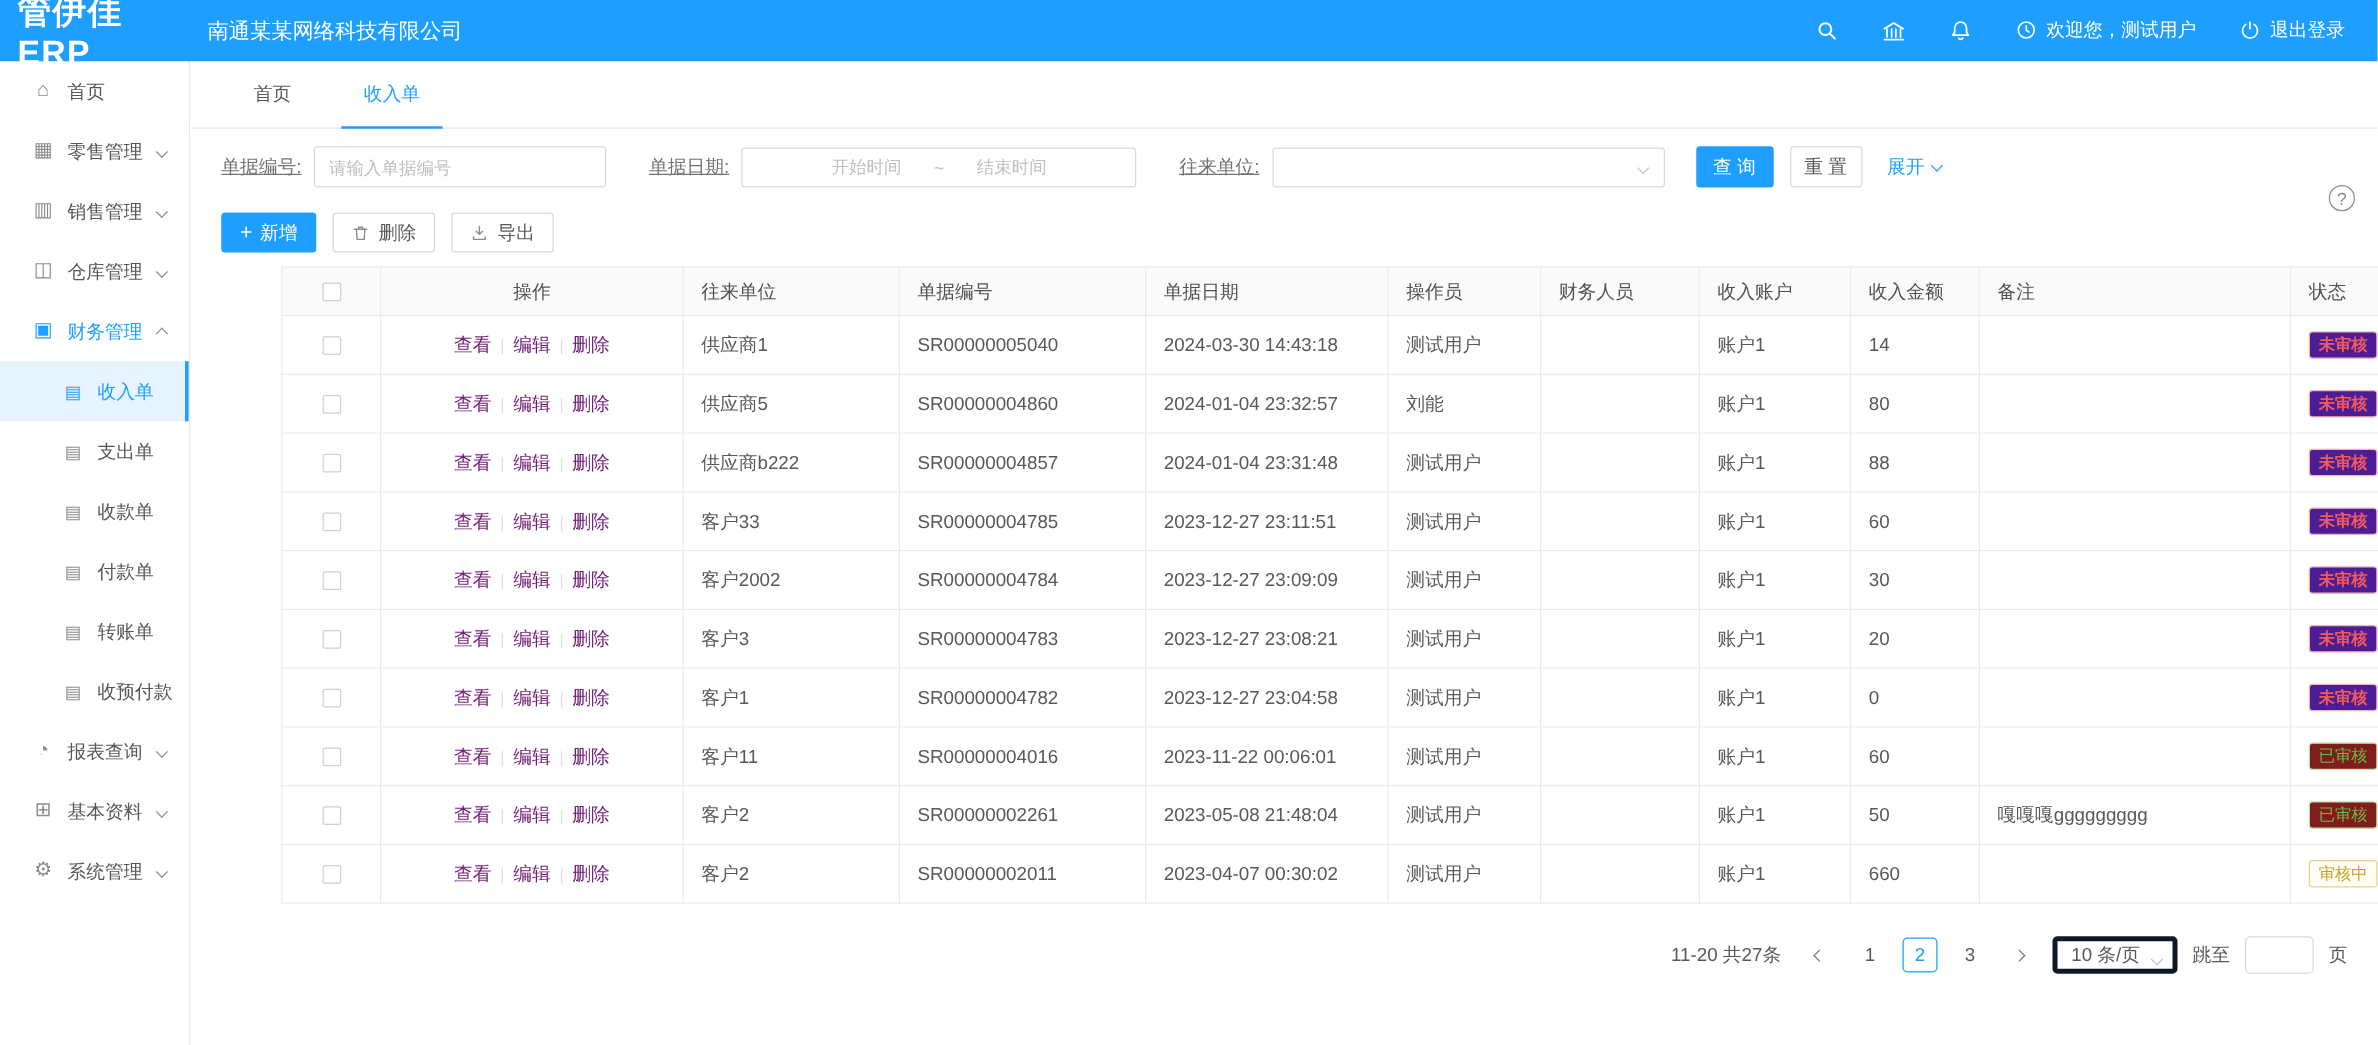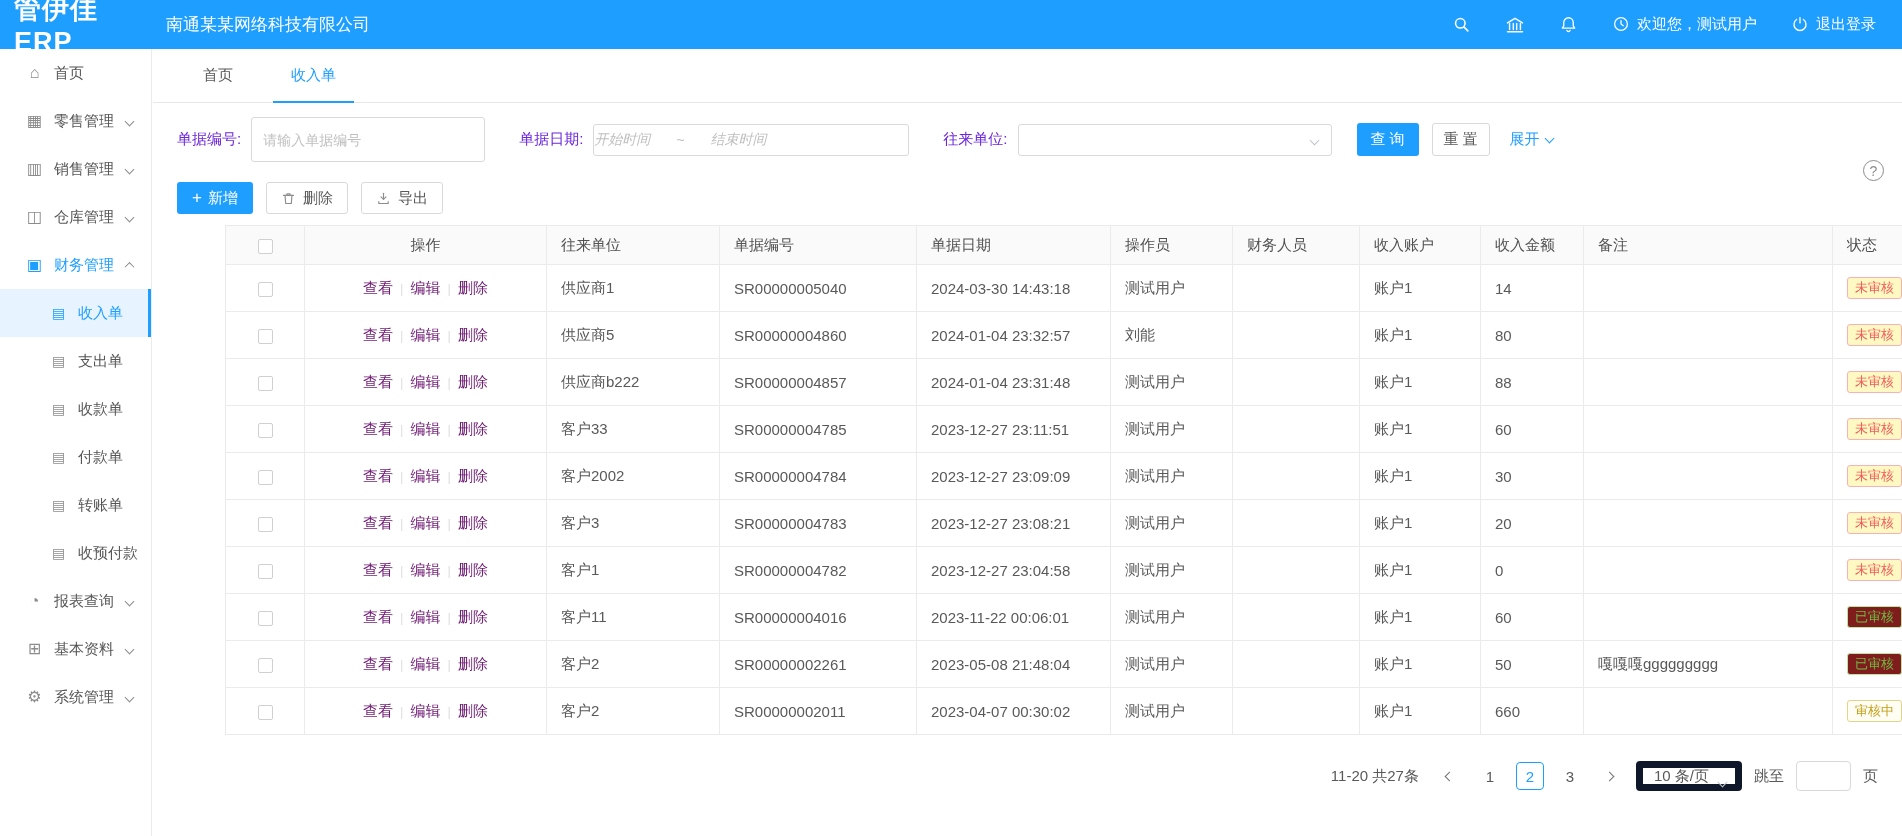--- a/index.html
+++ b/index.html
@@ -54,27 +54,27 @@
   .tabbar { height:54px; border-bottom:1px solid #e8e8e8; display:flex; align-items:stretch;
     padding-left:32px; }
   .tab { display:flex; align-items:center; padding:0 18px; font-size:15px; color:#595959;
     cursor:pointer; position:relative; margin-right:22px; }
   .tab.active { color:#1E9FFF; }
   .tab.active::after { content:""; position:absolute; left:0; right:0; bottom:-1px;
     height:2px; background:#1E9FFF; }
 
   
   .filters { display:flex; align-items:center; padding:14px 24px 0 24px; font-size:15px; }
-  .f-label { color:#6d28d9; margin-right:10px; white-space:nowrap; }
-  .f-input { width:234px; height:45px; border:1px solid #d9d9d9; border-radius:3px;
+  .f-label { color:#737373; margin-right:10px; white-space:nowrap;text-decoration:underline; }
+  .f-input { width:234px; height:33px; border:1px solid #d9d9d9; border-radius:3px;
     padding:0 11px; font-size:14px; color:#595959; background:#fff; outline:none; }
   .f-input::placeholder { color:#bfbfbf; }
   .daterange { width:316px; height:32px; border:1px solid #d9d9d9; border-radius:3px;
-    display:flex; align-items:center; gap:26px; color:#bfbfbf;
-    font-size:14px; margin-right:0; cursor:text;font-style:italic; }
+    display:flex; align-items:center; justify-content:center; gap:26px; color:#bfbfbf;
+    font-size:14px; margin-right:0; cursor:text; }
   .selectbox { width:314px; height:32px; border:1px solid #d9d9d9; border-radius:3px;
     display:flex; align-items:center; cursor:pointer; position:relative; }
   .selectbox .chev { position:absolute; right:13px; top:12px; color:#c0c4cc; }
   .gap1 { width:34px; } .gap2 { width:34px; } .gap3 { width:25px; }
   .btn-query { width:62px; height:33px; background:#1E9FFF; color:#fff; border:none;
     border-radius:3px; font-size:15px; margin-left:0; cursor:pointer; }
   .btn-reset { width:58px; height:33px; background:#fff; color:#595959; border:1px solid #d9d9d9;
     border-radius:3px; font-size:15px; margin-left:13px; cursor:pointer; }
   .expand-link { color:#1E9FFF; font-size:15px; margin-left:20px; display:flex; align-items:center;
     gap:6px; cursor:pointer; }
@@ -103,34 +103,34 @@
   col.c-fin{width:127px;} col.c-acct{width:121px;} col.c-amt{width:103px;}
   col.c-rmk{width:249px;} col.c-st{width:95px;}
   th.center, td.center { text-align:center; }
   .cb { display:inline-block; width:15px; height:15px; border:1px solid #d0d0d0;
     border-radius:2px; background:#fff; vertical-align:middle; cursor:pointer; }
   .oplink { color:#701a75; text-decoration:none; cursor:pointer; }
   .opsep { color:#e0e0e0; margin:0 7px; font-size:13px; }
   .opsep::before { content:"|"; }
   .badge { display:inline-block; font-size:13px; line-height:20px; padding:0 7px;
     border:1px solid; border-radius:3px; }
-  .badge[data-type="red"]   { color:#f25a5a; border-color:#f7b3b3; background:#fef9c3; }
+  .badge[data-type="red"]   { color:#f25a5a; border-color:#f7b3b3; background:#4c1d95;font-weight:bold; }
   .badge[data-type="green"] { color:#6ebe44; border-color:#bbe3a3; background:#7f1d1d; }
   .badge[data-type="gold"]  { color:#c3a016; border-color:#e4d488; background:#fffdf4; }
 
   
   .pagination { display:flex; align-items:center; justify-content:flex-end; gap:12px;
     padding:26px 24px 0 24px; font-size:15px; color:#595959; }
   .pg-total { margin-right:5px; }
   .pg-arrow { width:28px; height:28px; display:flex; align-items:center; justify-content:center;
     color:#737373; cursor:pointer; }
   .pg-num { min-width:28px; height:28px; display:flex; align-items:center; justify-content:center;
     border-radius:4px; cursor:pointer; }
   .pg-num.active { border:1px solid #1E9FFF; color:#1E9FFF; }
-  .pg-size { height:30px; border:7px solid #0f172a; border-radius:4px; padding:0 26px 0 11px;
+  .pg-size { height:30px; border:4px solid #0f172a; border-radius:4px; padding:0 26px 0 11px;
     display:flex; align-items:center; position:relative; cursor:pointer; color:#595959; }
   .pg-size .chev { position:absolute; right:9px; top:11px; color:#c0c4cc; }
   .pg-jump-input { width:55px; height:30px; border:1px solid #d9d9d9; border-radius:4px; outline:none;
     padding:0 6px; font-size:15px; }
 </style>
 </head>
 <body>
 
 <header class="topbar">
   <div class="logo">管伊佳ERP</div>

